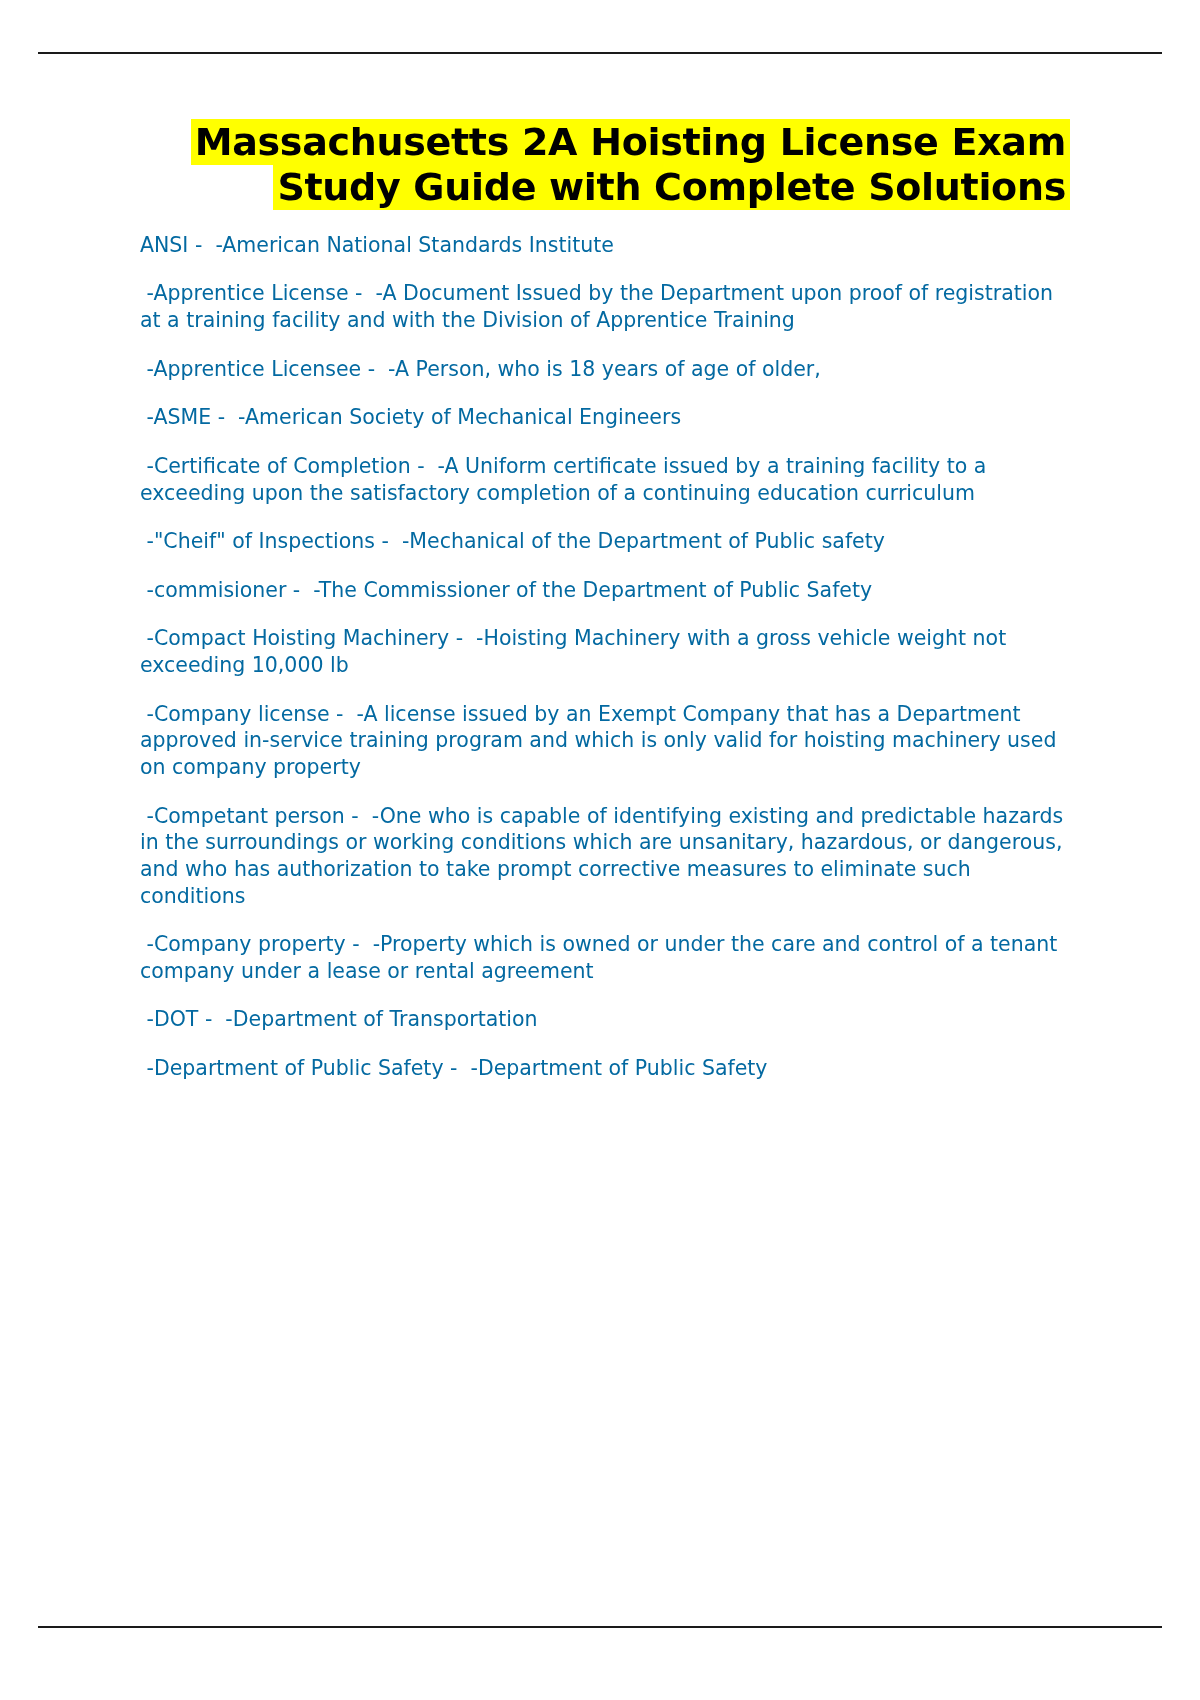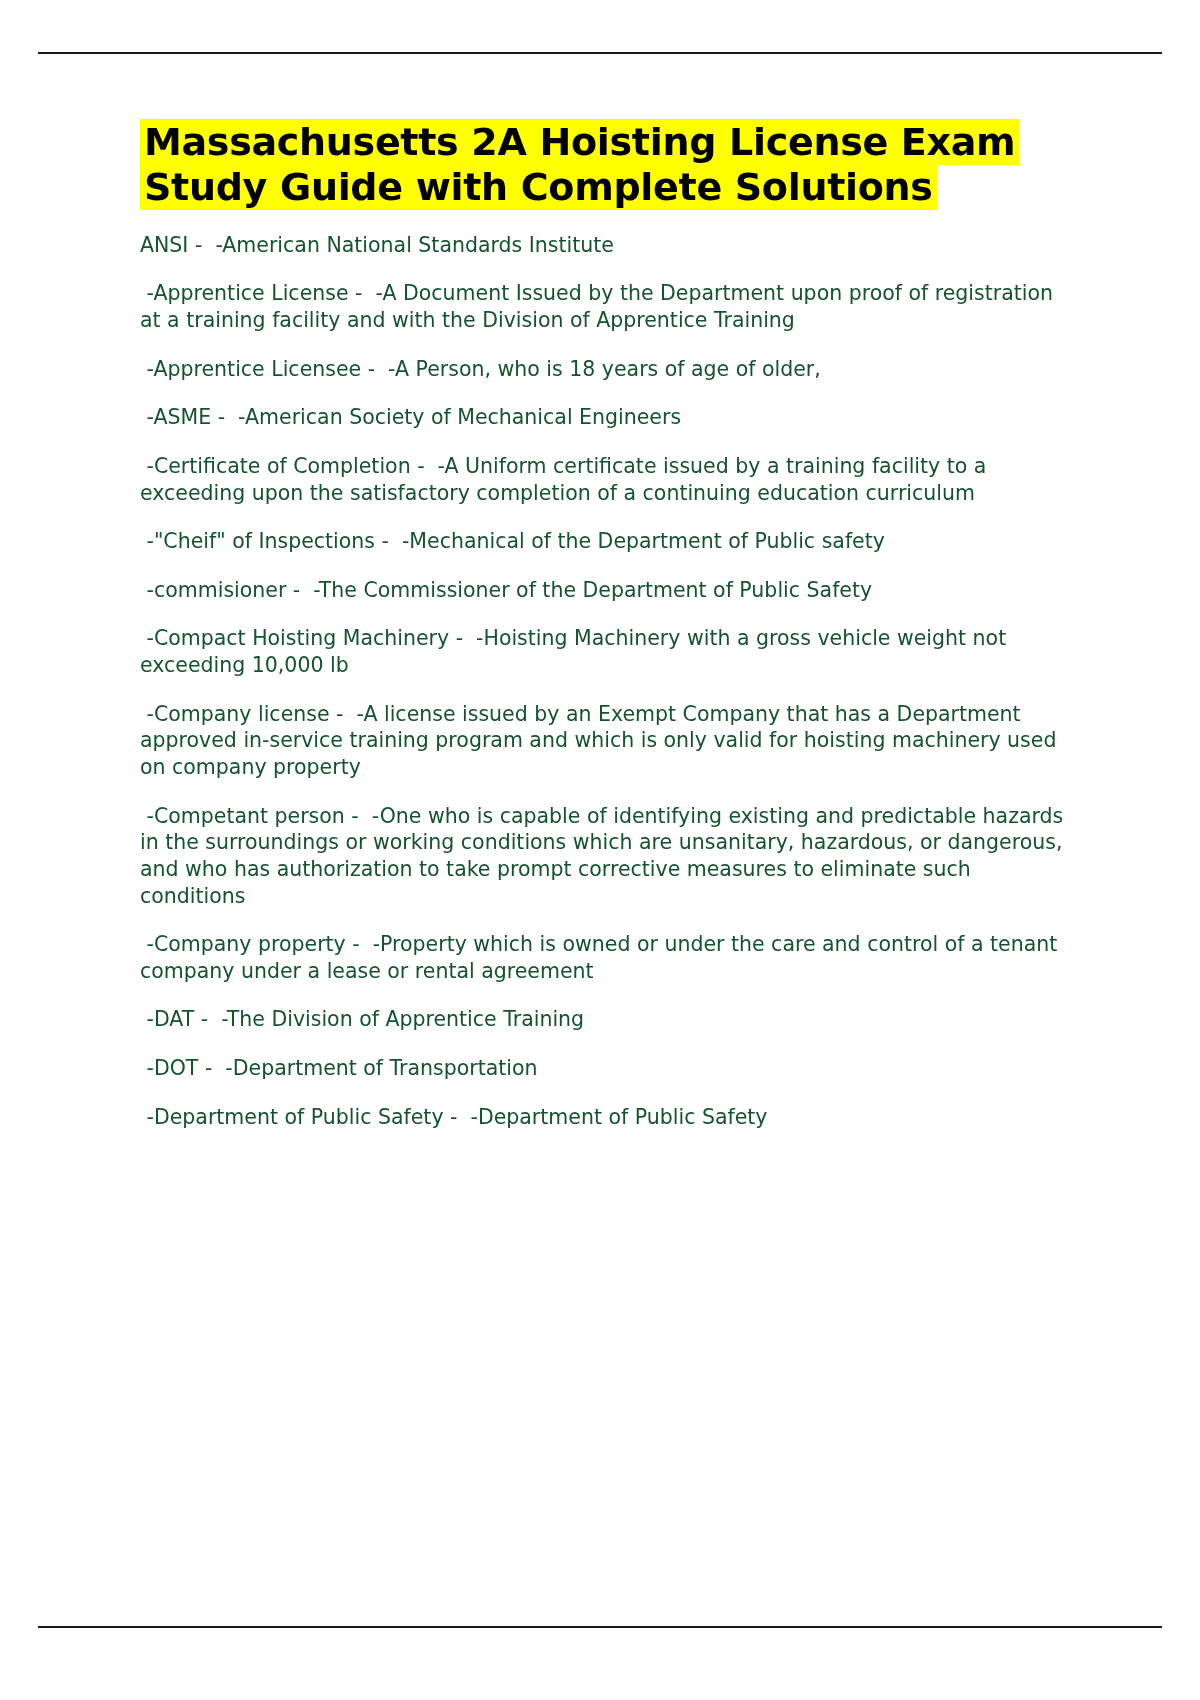--- a/index.html
+++ b/index.html
@@ -36,39 +36,39 @@
     top: 120px;
     width: 930px;
   }
 
   .doc-title {
     margin: 0 0 22px 0;
     font-size: 38px;
     line-height: 1.18;
     font-weight: bold;
     color: #000000;
-    text-align: left;
+    text-align: right;
     letter-spacing: -0.3px;
   }
   .doc-title .hl {
     background: #ffff00;
     box-decoration-break: clone;
     -webkit-box-decoration-break: clone;
     padding: 1px 4px;
   }
 
   .entries {
     margin: 0;
     padding: 0;
     list-style: none;
   }
   .entry {
     font-size: 20.5px;
     line-height: 1.30;
-    color: #14532d;
+    color: #0369a1;
     margin: 0 0 22px 0;
     text-align: left;
   }
   .entry.first {
     margin-top: 4px;
   }
   .term {
     white-space: pre-wrap;
   }
   .sep {
@@ -132,23 +132,20 @@
       </li>
 
       <li class="entry">
         <span class="term"> -Competant person - </span><span class="sep"> -</span><span class="def">One who is capable of identifying existing and predictable hazards in the surroundings or working conditions which are unsanitary, hazardous, or dangerous, and who has authorization to take prompt corrective measures to eliminate such conditions</span>
       </li>
 
       <li class="entry">
         <span class="term"> -Company property - </span><span class="sep"> -</span><span class="def">Property which is owned or under the care and control of a tenant company under a lease or rental agreement</span>
       </li>
 
-      <li class="entry">
-        <span class="term"> -DAT - </span><span class="sep"> -</span><span class="def">The Division of Apprentice Training</span>
-      </li>
 
       <li class="entry">
         <span class="term"> -DOT - </span><span class="sep"> -</span><span class="def">Department of Transportation</span>
       </li>
 
       <li class="entry">
         <span class="term"> -Department of Public Safety - </span><span class="sep"> -</span><span class="def">Department of Public Safety</span>
       </li>
 
     </ul>

